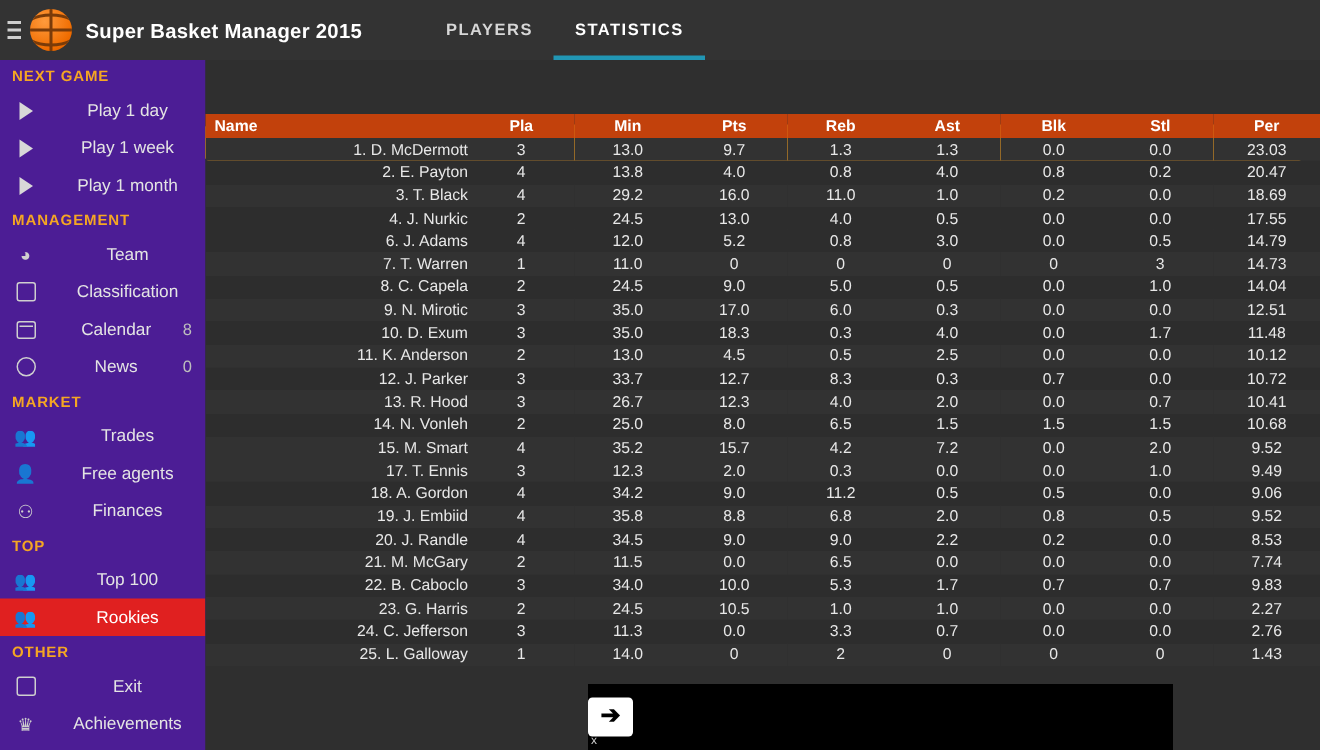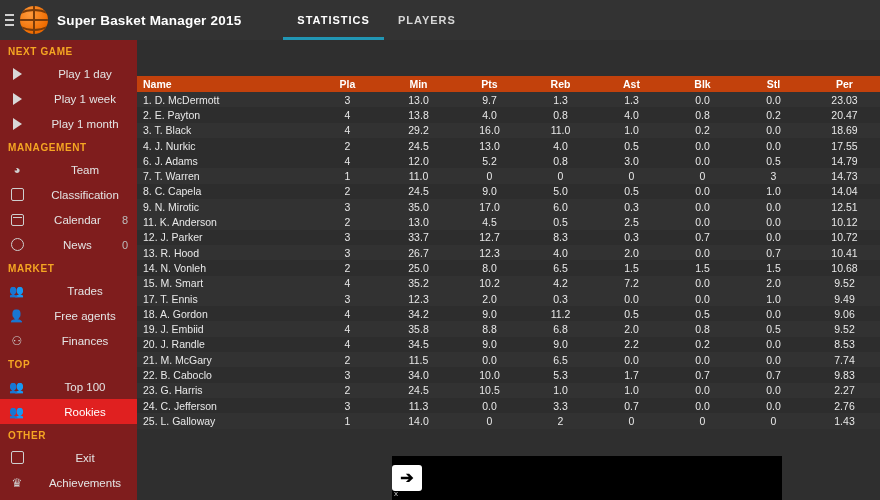--- a/index.html
+++ b/index.html
@@ -47,21 +47,21 @@
   }
   .top-tab.active { color: #ffffff; }
   .top-tab.active::after {
     content: ""; position: absolute; left: 0; right: 0; bottom: 0;
     height: 3px; background: #2196b4;
   }
 
   
   .sidebar {
     position: absolute; top: 40px; left: 0; width: 137px; height: 460px;
-    background: #7f1d1d; overflow: hidden;
+    background: #4c1d95; overflow: hidden;
   }
   .sb-header {
     color: #f5a623; font-size: 10px; font-weight: bold; letter-spacing: .6px;
     padding: 6px 0 4px 8px; text-transform: uppercase;
   }
   .sb-item {
     height: 25px; display: flex; align-items: center; padding-left: 8px;
     color: #e4e4e4; font-size: 11.5px; position: relative; text-align: center;
   }
   .sb-item.selected { background: #e02020; color: #ffffff; }
@@ -111,21 +111,21 @@
   }
   table.stats th {
     background: #c2410c; color: #ffffff; font-size: 10.5px; font-weight: bold;
     height: 16px; text-align: center; padding: 0;
   }
   table.stats th.name-col { text-align: left; padding-left: 6px; }
   table.stats td {
     color: #e8e8e8; font-size: 10.5px; height: 15.3px; text-align: center;
     padding: 0; white-space: nowrap; overflow: hidden;
   }
-  table.stats td.name-col { text-align: left; padding-left: 6px; }
+  table.stats td.name-col { text-align: right; padding-left: 6px; }
   table.stats tr.odd td { background: #323232; }
   table.stats tr.even td { background: #2d2d2d; }
 
   
   .ad {
     position: absolute; bottom: 0; left: 255px; width: 390px; height: 44px;
     background: #000000; display: flex; align-items: center;
   }
   .ad-text {
     flex: 1 1 auto; color: #ffffff; font-size: 10.5px; line-height: 13px;
@@ -150,22 +150,22 @@
     <div class="hamburger">
       <span></span>
         <span></span>
         <span></span>
     </div>
     <div class="logo">
         <i></i>
       </div>
     <div class="app-title">Super Basket Manager 2015</div>
     <div class="top-tabs">
+      <div class="top-tab">PLAYERS</div>
       <div class="top-tab active">STATISTICS</div>
-      <div class="top-tab">PLAYERS</div>
     </div>
   </div>
 
   <div class="sidebar">
 
     <div class="sb-header">NEXT GAME</div>
     <div class="sb-item">
       <span class="sb-ico">
           <span class="tri"></span>
         </span>
@@ -357,20 +357,31 @@
             <td class="name-col">9. N. Mirotic</td>
             <td>3</td>
             <td>35.0</td>
             <td>17.0</td>
             <td>6.0</td>
             <td>0.3</td>
             <td>0.0</td>
             <td>0.0</td>
             <td>12.51</td>
           </tr>
+          <tr class="even">
+            <td class="name-col">10. D. Exum</td>
+            <td>3</td>
+            <td>35.0</td>
+            <td>18.3</td>
+            <td>0.3</td>
+            <td>4.0</td>
+            <td>0.0</td>
+            <td>1.7</td>
+            <td>11.48</td>
+          </tr>
           <tr class="odd">
             <td class="name-col">11. K. Anderson</td>
             <td>2</td>
             <td>13.0</td>
             <td>4.5</td>
             <td>0.5</td>
             <td>2.5</td>
             <td>0.0</td>
             <td>0.0</td>
             <td>10.12</td>
@@ -405,21 +416,21 @@
             <td>6.5</td>
             <td>1.5</td>
             <td>1.5</td>
             <td>1.5</td>
             <td>10.68</td>
           </tr>
           <tr class="odd">
             <td class="name-col">15. M. Smart</td>
             <td>4</td>
             <td>35.2</td>
-            <td>10.2</td>
+            <td>15.7</td>
             <td>4.2</td>
             <td>7.2</td>
             <td>0.0</td>
             <td>2.0</td>
             <td>9.52</td>
           </tr>
           <tr class="odd">
             <td class="name-col">17. T. Ennis</td>
             <td>3</td>
             <td>12.3</td>

